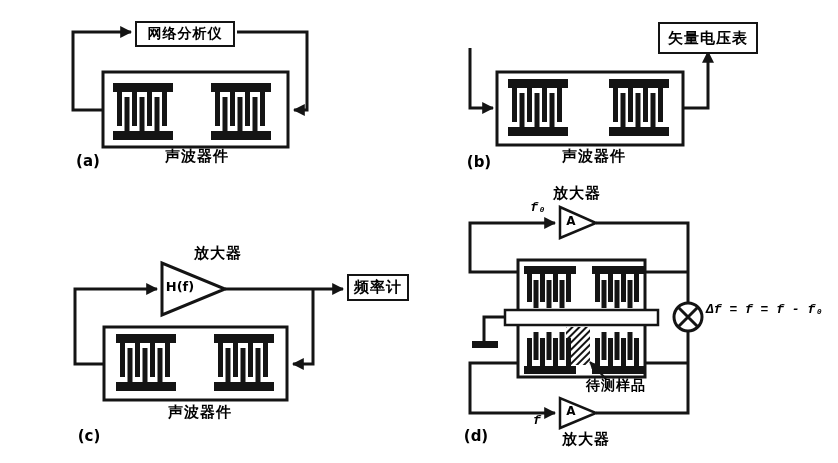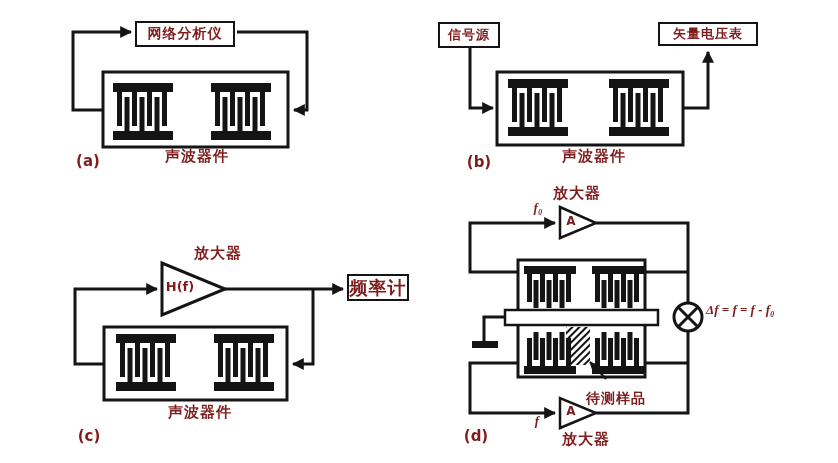--- a/index.html
+++ b/index.html
@@ -1,32 +1,32 @@
 <!DOCTYPE html>
 <html><head>
 <meta charset="utf-8">
 <style>
   html,body{margin:0;padding:0;background:#fff;}
   .stage{
     position:relative;width:838px;height:463px;background:#fff;overflow:hidden;
-    font-family:"DejaVu Sans","Liberation Sans",sans-serif;color:#7f1d1d;
+    font-family:"DejaVu Sans","Liberation Sans",sans-serif;color:#000000;
   }
   .stage svg{position:absolute;left:0;top:0;}
   .box{
     position:absolute;display:flex;align-items:center;justify-content:center;
     border:2.5px solid #141414;background:#fff;font-weight:700;font-size:14px;
     white-space:nowrap;box-sizing:border-box;letter-spacing:1px;
   }
   .lbl{
     position:absolute;transform:translateX(-50%);font-weight:700;font-size:15px;
     white-space:nowrap;letter-spacing:1px;line-height:1.1;
   }
   .lbl.noctr{transform:none;}
-  .serif{font-family:Liberation Serif, serif;font-style:italic;letter-spacing:0;}
-  .fz12{font-size:12px;} .fz13{font-size:13px;} .fz14{font-size:14px;margin-top:13px;}
+  .serif{font-family:Liberation Mono, monospace;font-style:italic;letter-spacing:0;}
+  .fz12{font-size:12px;} .fz13{font-size:13px;} .fz14{font-size:14px;}
 </style>
 </head>
 <body>
 
 <div class="stage">
 
   <svg width="838" height="463" viewBox="0 0 838 463">
     <defs>
       <marker id="arr" viewBox="0 0 10 10" refX="9" refY="5" markerWidth="4" markerHeight="4" orient="auto">
         <path d="M0,0 L10,5 L0,10 Z" fill="#141414"></path>
@@ -138,23 +138,22 @@
 
     <g>
       <circle cx="688" cy="317" r="14" fill="#ffffff" stroke="#141414" stroke-width="3"></circle>
       <path d="M678,307 L698,327 M698,307 L678,327" stroke="#141414" stroke-width="3"></path>
     </g>
 
     <path d="M606,379 L590,362" fill="none" stroke="#141414" stroke-width="2" marker-end="url(#arr)"></path>
   </svg>
 
   <div class="box" style="left:135px;top:21px;width:100px;height:26px">网络分析仪</div>
-  <div class="box" style="left:438px;top:22px;width:62px;height:26px;font-size:13px">信号源</div>
-  <div class="box" style="left:658px;top:22px;width:100px;height:24px;font-size:13px">矢量电压表</div>
-  <div class="box" style="left:347px;top:274px;width:62px;height:27px;font-size:18px">频率计</div>
+  <div class="box" style="left:658px;top:22px;width:100px;height:32px;font-size:15px">矢量电压表</div>
+  <div class="box" style="left:347px;top:274px;width:62px;height:27px;font-size:15px">频率计</div>
 
   <div class="lbl" style="left:197px;top:148px">声波器件</div>
   <div class="lbl" style="left:88px;top:153px;letter-spacing:0">(a)</div>
 
   <div class="lbl" style="left:594px;top:148px">声波器件</div>
   <div class="lbl" style="left:479px;top:154px;letter-spacing:0">(b)</div>
 
   <div class="lbl" style="left:218px;top:245px">放大器</div>
   <div class="lbl fz13" style="left:180px;top:280px;letter-spacing:0">H(f)</div>
   <div class="lbl" style="left:200px;top:404px">声波器件</div>

